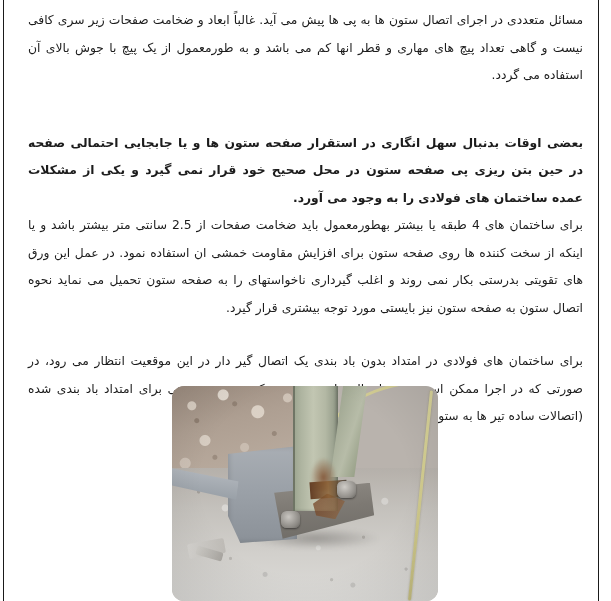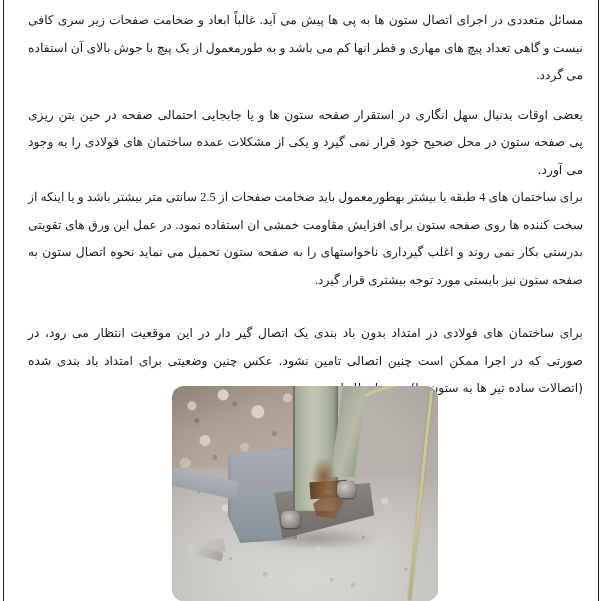--- a/index.html
+++ b/index.html
@@ -52,22 +52,22 @@
     color: #1c1c1c;
     font-size: 12.3px;
     line-height: 27.5px;
     text-align: justify;
     text-justify: inter-word;
     direction: rtl;
     font-family: "DejaVu Sans", "Liberation Sans", sans-serif;
     letter-spacing: 0.1px;
   }
 
-  p.para.gap-before-lg { margin-top: 12px; }
-  p.para.gap-before-sm { margin-top: 0px; font-family: Liberation Serif, serif; }
+  p.para.gap-before-lg { margin-top: 40px; font-weight: bold; }
+  p.para.gap-before-sm { margin-top: 0px; }
   p.para.gap-before-md { margin-top: 26px; }
 
   
   .text-column { padding-top: 7px; }
 
   
   .photo-wrap {
     position: absolute;
     left: 172px;
     top: 386px;

